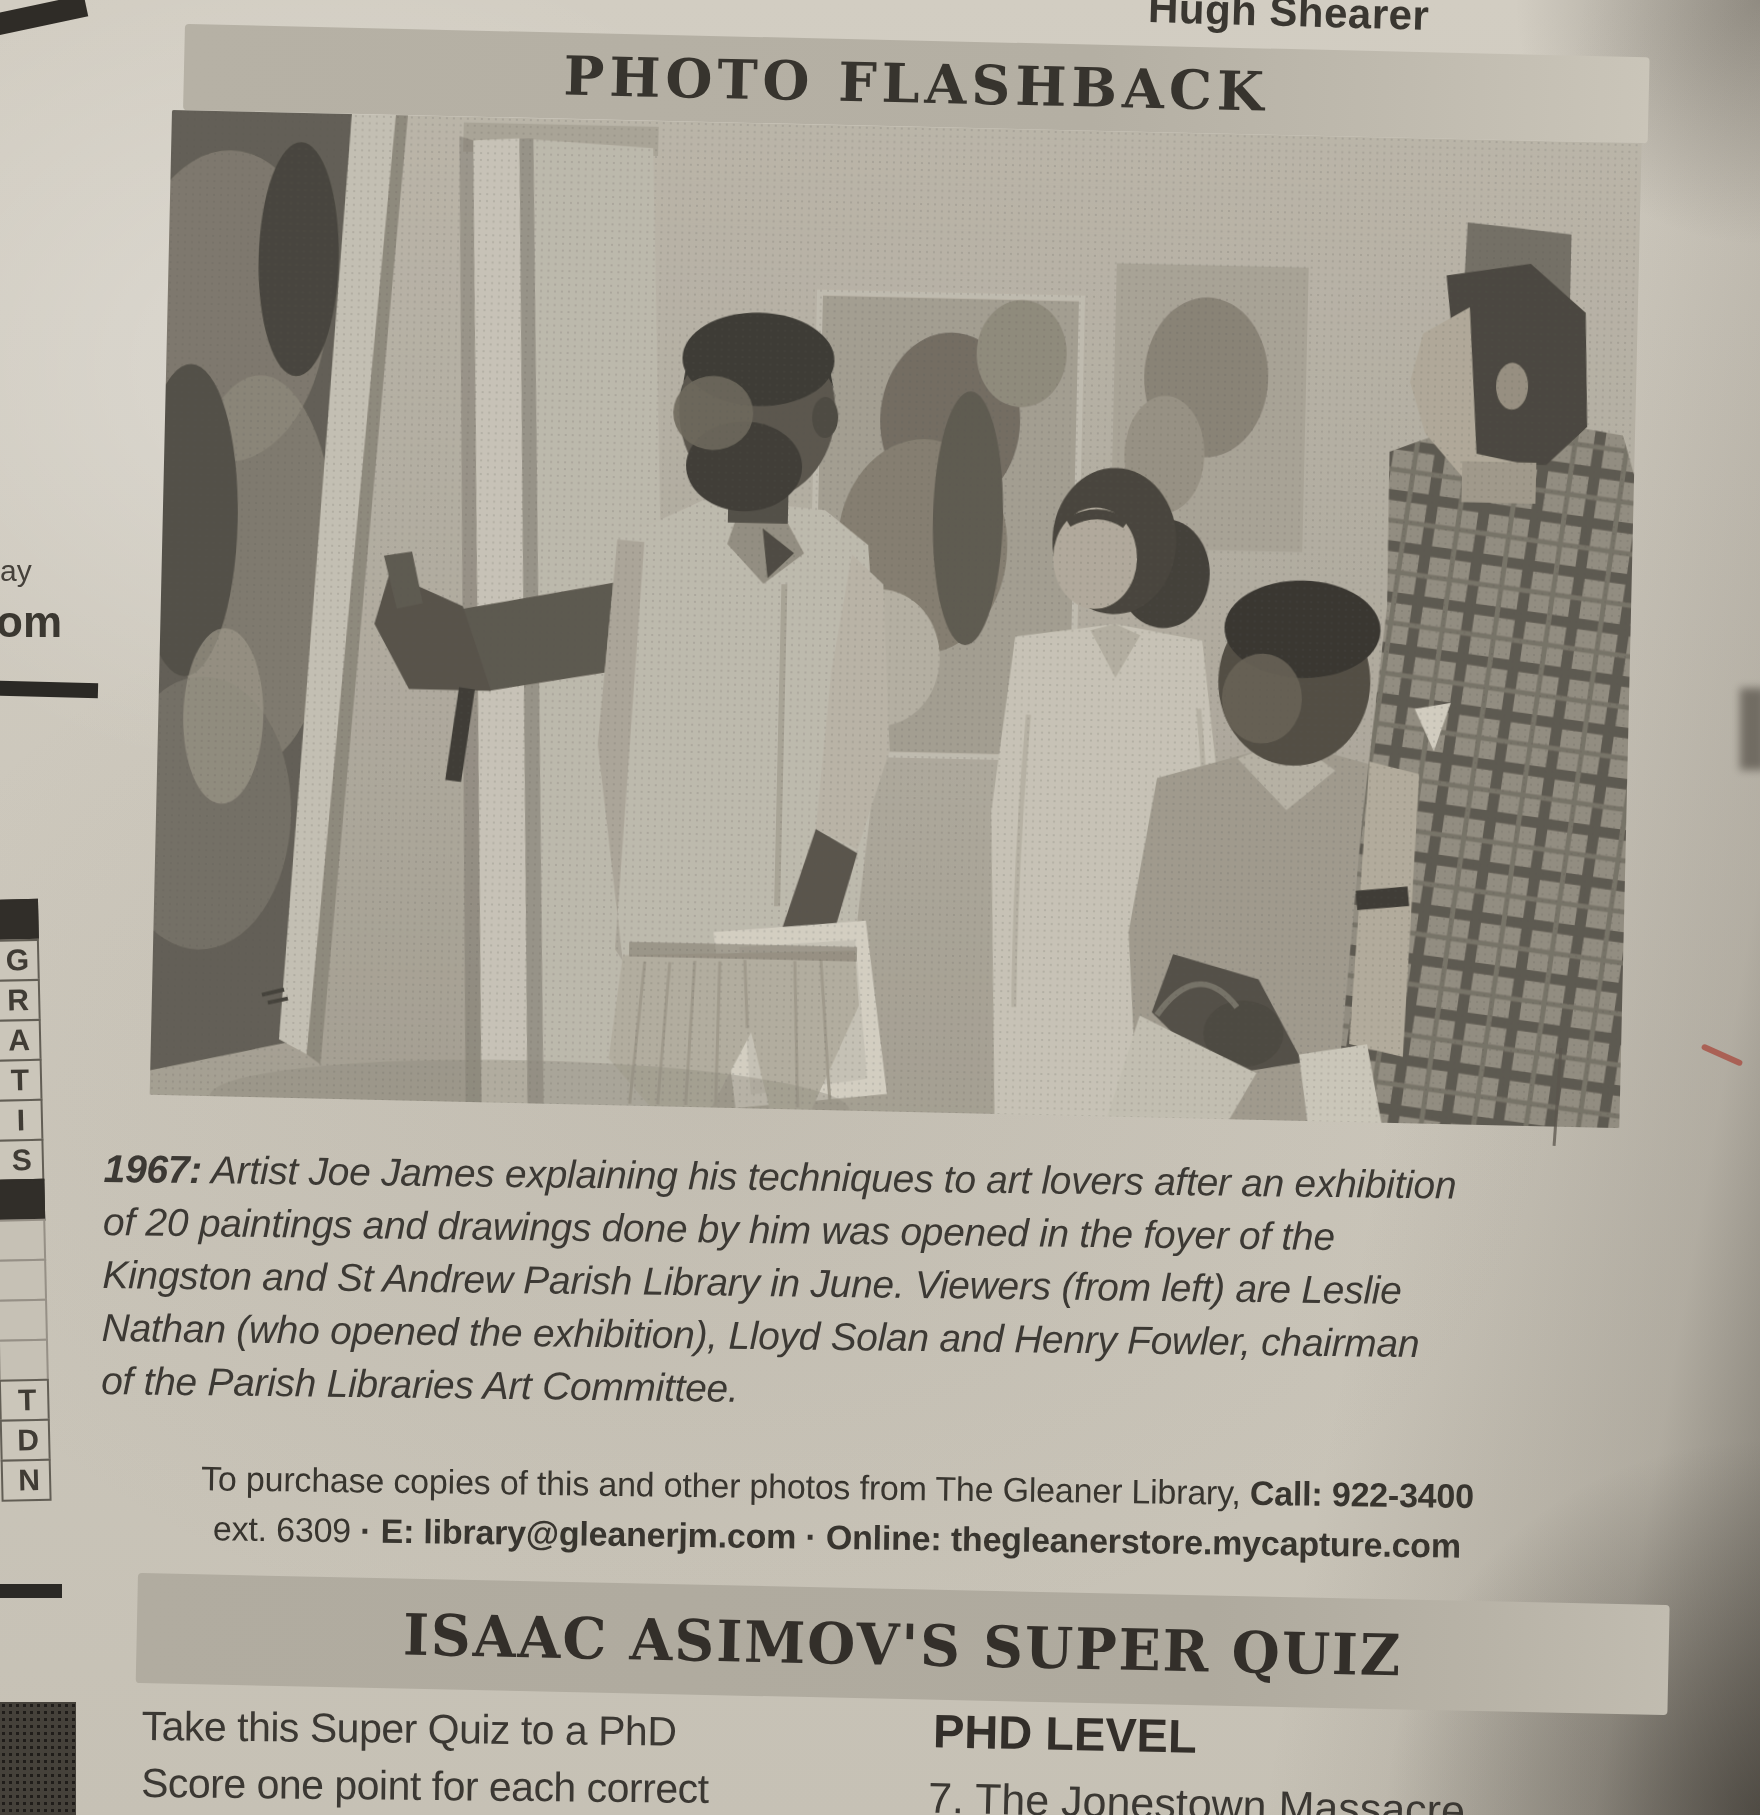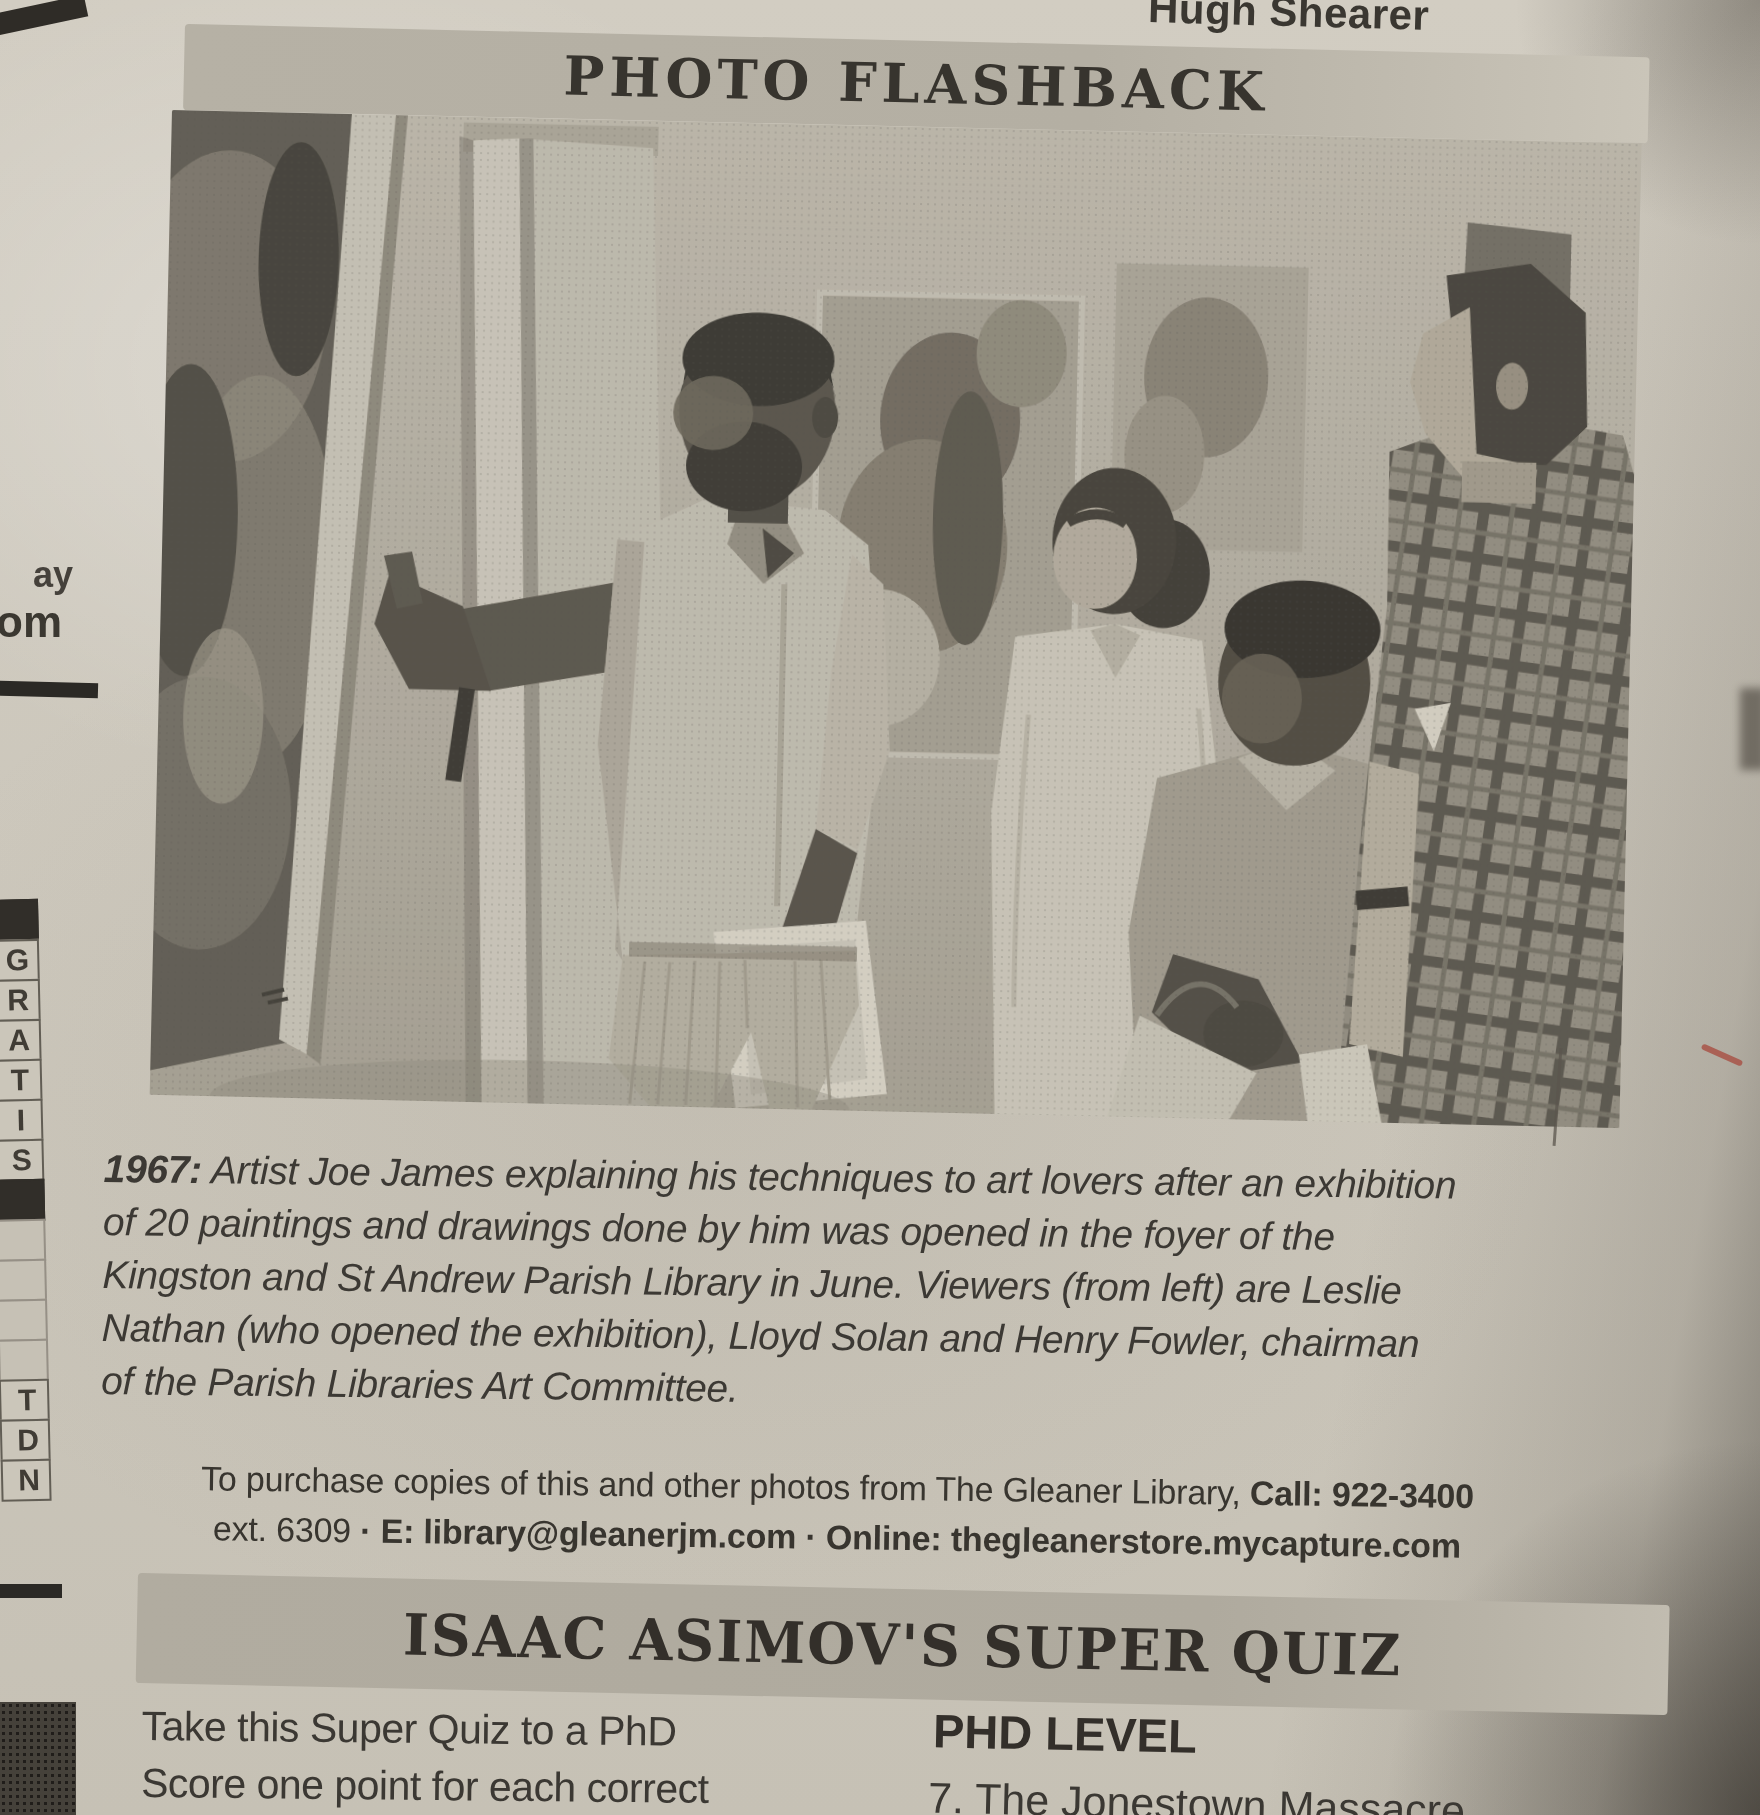--- a/index.html
+++ b/index.html
@@ -72,21 +72,21 @@
     font-size:41px;line-height:57px;color:#3b3833;letter-spacing:-0.5px;
   }
   .phd-level{
     left:933px;top:1706px;font-size:47px;font-weight:bold;color:#332f2a;
     transform:rotate(1.2deg);letter-spacing:0px;
   }
   .question7{
     left:928px;top:1780px;font-size:43px;color:#3b3833;transform:rotate(1.4deg);
   }
   
-  .frag-ay{left:0px;top:554px;font-size:36px;font-weight:700;color:#45413b;margin-left:33px;}
+  .frag-ay{left:0px;top:554px;font-size:30px;font-weight:400;color:#45413b;}
   .frag-om{left:-4px;top:597px;font-size:44px;font-weight:bold;color:#3b3831;}
   .black-dash-1{left:-2px;top:682px;width:100px;height:15px;background:#2b2925;transform:rotate(1.5deg);}
   .black-dash-2{left:-2px;top:1584px;width:64px;height:14px;background:#2b2925;}
   .halftone-block{
     left:0;top:1702px;width:76px;height:113px;background-color:#45413a;
     background-image:radial-gradient(circle,#201d1a 1.6px, transparent 1.8px);
     background-size:7px 7px;
   }
   .crossword{left:-12px;top:902px;width:54px;transform:rotate(-1.3deg);transform-origin:left top;}
   .cw-cell{

